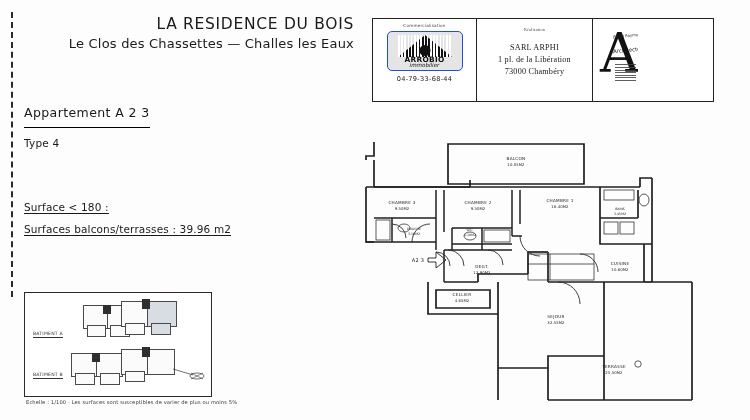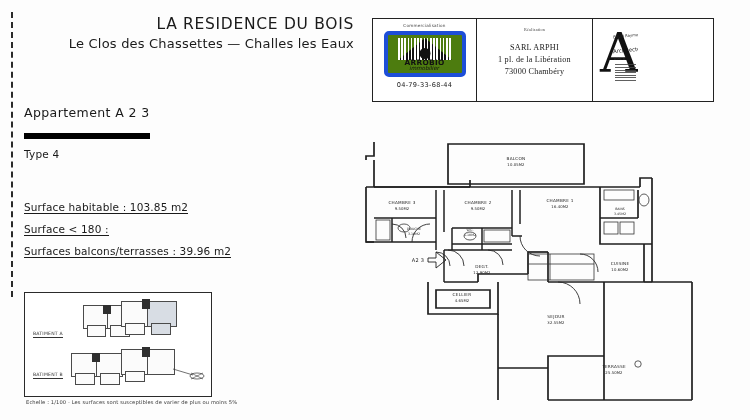--- a/index.html
+++ b/index.html
@@ -51,23 +51,23 @@
   
   .apt {
     position: absolute;
     left: 24px;
     top: 102px;
     width: 320px;
   }
   .apt-ref {
     font-size: 12.5px;
     letter-spacing: 0.4px;
-    border-bottom: 6px solid #000000;
+    border-bottom: 1px solid #000000;
     display: inline-block;
-    padding-bottom: 13px;
+    padding-bottom: 7px;
     margin-bottom: 7px;
   }
   .apt-line {
     font-size: 10.5px;
     letter-spacing: 0.2px;
     line-height: 1.55;
   }
 
   
   .surf {
@@ -165,24 +165,24 @@
     color: #1a1a1a;
   }
   .cart-mid { justify-content: center; }
 
   
   .logo-arrobio {
     position: relative;
     width: 74px;
     height: 38px;
     margin-top: 3px;
-    border: 4px solid #1d4ed8;
+    border: 1px solid #1d4ed8;
     border-radius: 5px;
     overflow: hidden;
-    background: #4d7c0f;
+    background: #e5e5e5;
   }
   .logo-roof {
     position: absolute;
     left: 50%;
     top: 3px;
     width: 0; height: 0;
     transform: translateX(-50%);
     border-left: 27px solid transparent;
     border-right: 27px solid transparent;
     border-bottom: 22px solid #111;
@@ -328,21 +328,20 @@
     <div class="hdr-title">LA RESIDENCE DU BOIS</div>
     <div class="hdr-sub">Le Clos des Chassettes — Challes les Eaux</div>
   </div>
 
   <div class="apt">
     <div class="apt-ref">Appartement A 2 3</div>
     <div class="apt-line">Type 4</div>
   </div>
 
   <div class="surf">
-    <span class="surf-row-wrap"><span class="surf-row">Surface habitable  :  103.85 m2</span></span>
     <span class="surf-row-wrap"><span class="surf-row">Surface &lt; 180  :</span></span>
     <span class="surf-row-wrap"><span class="surf-row">Surfaces balcons/terrasses  :  39.96 m2</span></span>
   </div>
 
   <div class="keybox">
     <div class="key-label" style="left:8px; top:38px;">BATIMENT A</div>
     <div class="key-label" style="left:8px; top:79px;">BATIMENT B</div>
 
     <div>
       <div class="key-shape" style="left:58px; top:12px; width:24px; height:22px;"></div>

